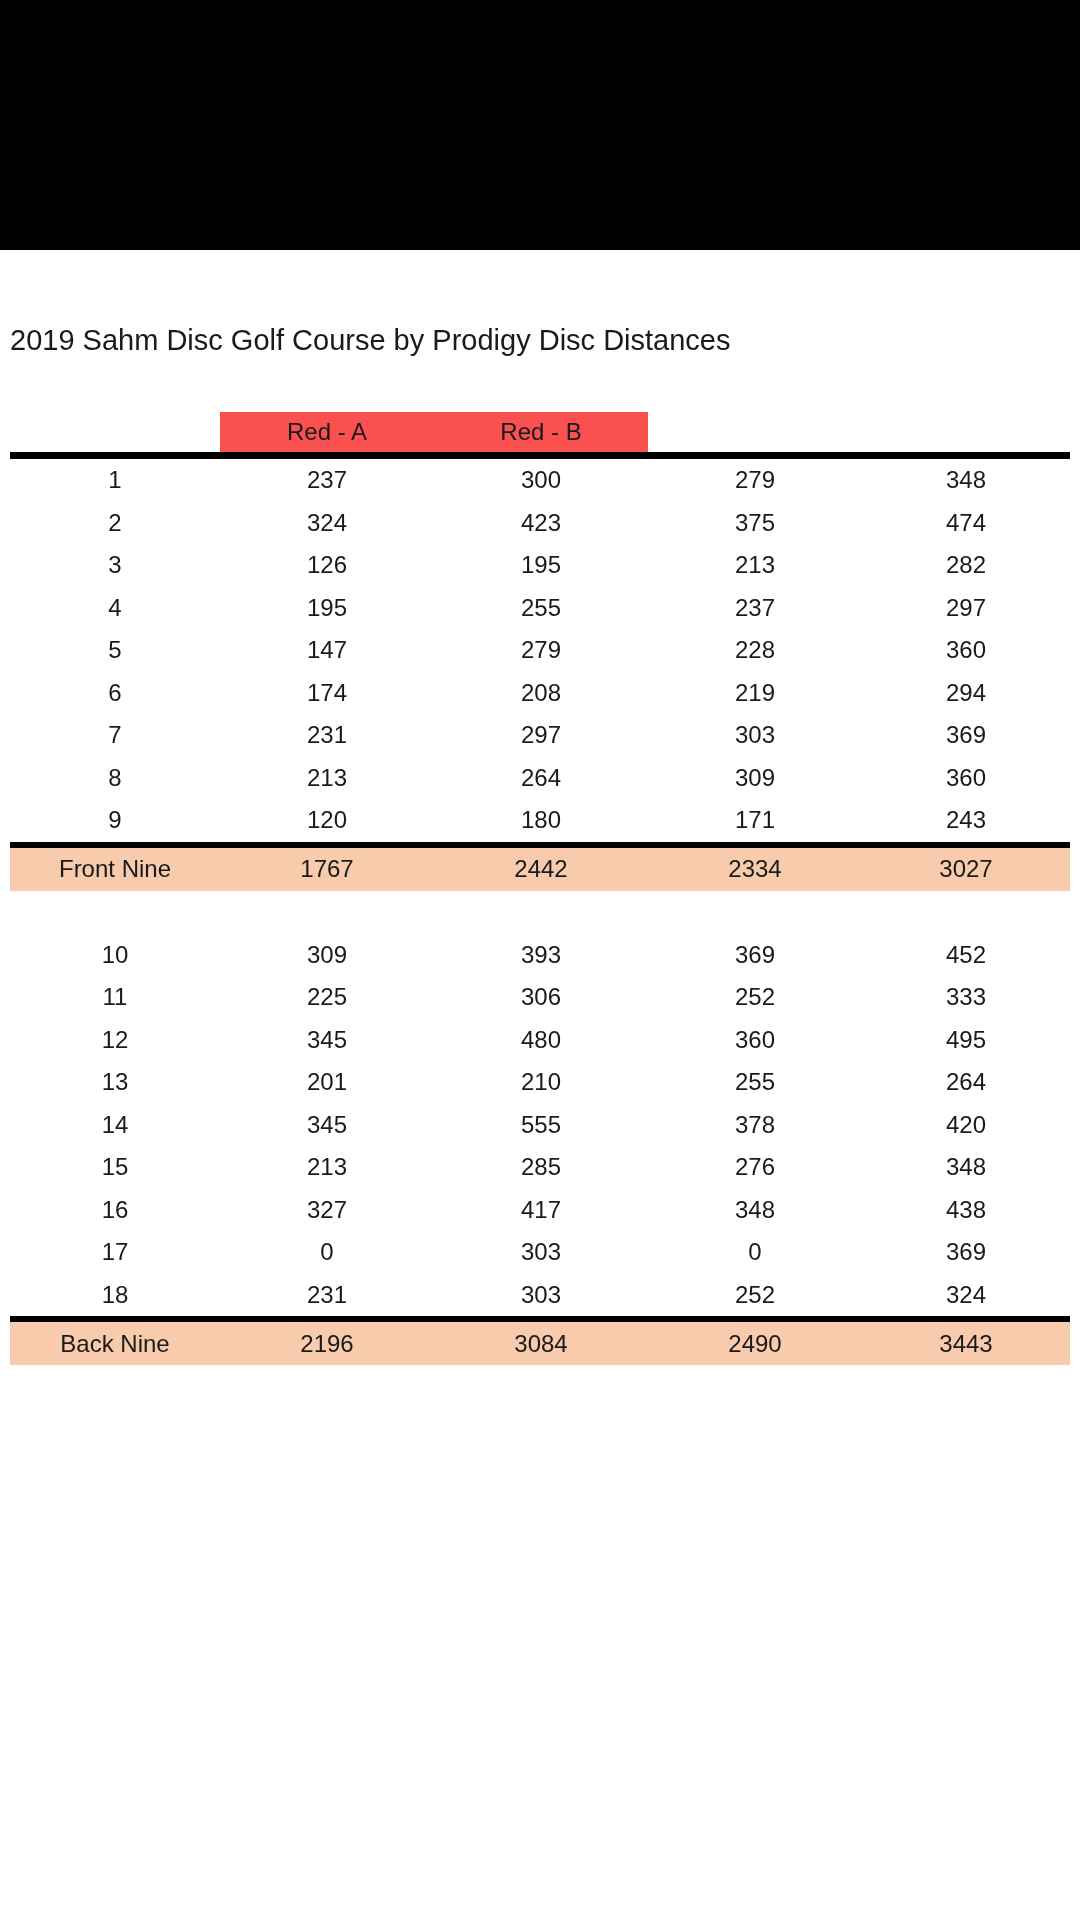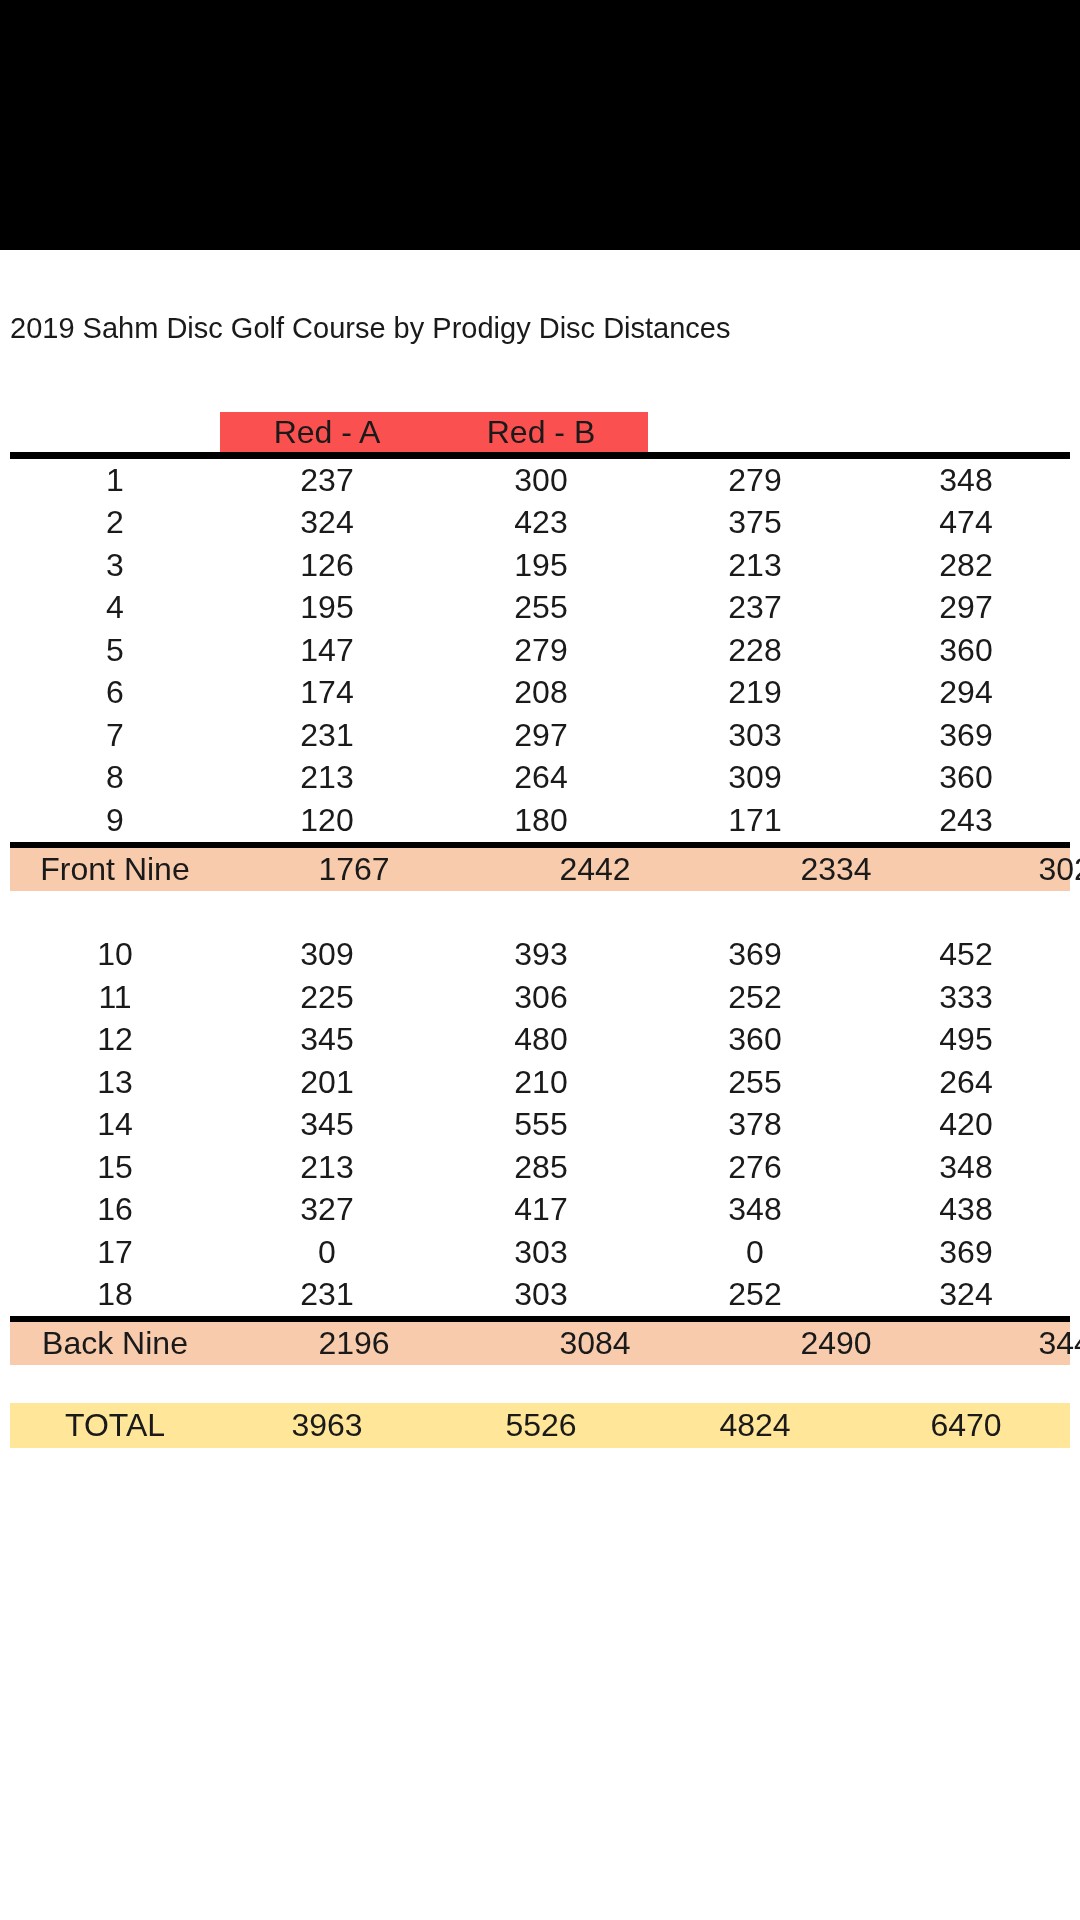--- a/index.html
+++ b/index.html
@@ -14,52 +14,51 @@
   }
   .top-bar {
     position: absolute;
     top: 0; left: 0;
     width: 1080px;
     height: 250px;
     background: var(--top-bar, #000000);
   }
   .page-title {
     position: absolute;
-    top: 310px;
+    top: 322px;
     left: 10px;
     font-size: 29px;
     line-height: 36px;
     white-space: nowrap;
   }
   .sheet {
     position: absolute;
     top: 412px;
     left: 10px;
     width: 1060px;
-    font-size: 32px;
+    font-size: 24px;
   }
   .row {
     display: grid;
     grid-template-columns: 210px 214px 214px 214px 208px;
     align-items: center;
     text-align: center;
     height: 42.5px;
   }
   .row.header {
     height: 40px;
     border-bottom: 7px solid var(--rule, #000000);
   }
   .cell { overflow: hidden; white-space: nowrap; }
   .cell.red  { background: var(--red-header, #FB5050); height: 100%; display: flex; align-items: center; justify-content: center; }
   .cell.blue { background: var(--blue-header, #C7DCEE); height: 100%; display: flex; align-items: center; justify-content: center; }
   .row.summary {
     height: 43px;
     background: var(--subtotal-band, #F7CBAC);
     border-top: 6px solid var(--rule, #000000);
-    gap: 27px;
   }
   .row.total {
     height: 45px;
     background: var(--total-band, #FFE699);
   }
   .spacer { height: 43px; }
   .spacer.small { height: 38px; }
 </style>
 </head>
 <body>
@@ -237,21 +236,14 @@
   <div class="row summary">
     <div class="cell">Back Nine</div>
     <div class="cell">2196</div>
     <div class="cell">3084</div>
     <div class="cell">2490</div>
     <div class="cell">3443</div>
   </div>
 
   <div class="spacer small"></div>
 
-  <div class="row total">
-    <div class="cell">TOTAL</div>
-    <div class="cell">3963</div>
-    <div class="cell">5526</div>
-    <div class="cell">4824</div>
-    <div class="cell">6470</div>
-  </div>
 
 </div>
 
 </body></html>

